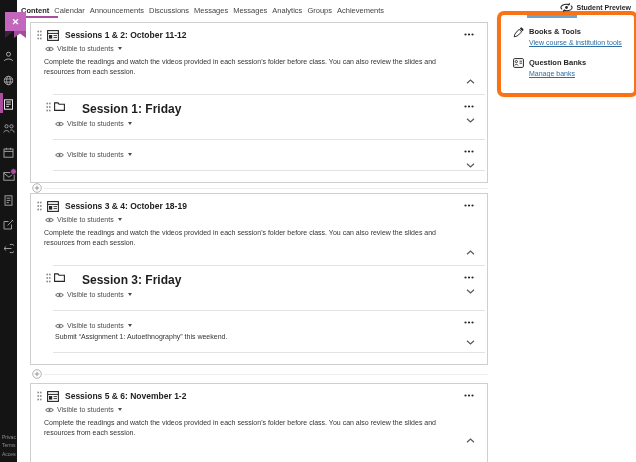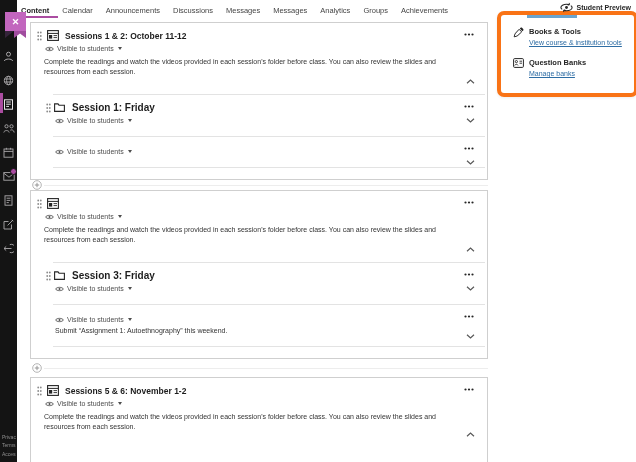--- a/index.html
+++ b/index.html
@@ -14,44 +14,44 @@
   .side-icon{width:12px;height:12px;display:flex;align-items:center;justify-content:center;position:relative;color:#aba9ab;cursor:pointer}
   .active-bar{position:absolute;left:0;top:93px;width:3px;height:20px;background:#ab4da1}
   .badge-dot{position:absolute;top:-2px;right:-2px;width:5px;height:5px;border-radius:50%;background:#a94ba0;border:1px solid #141414}
   .side-footer{position:absolute;left:2px;bottom:4px;width:14px;overflow:hidden;font-size:5px;line-height:8.5px;color:#8f8f8f;white-space:nowrap}
   
   .close-ribbon{position:absolute;left:5px;top:12px;width:21px;height:27px;z-index:6;cursor:pointer}
   .close-ribbon .sq{position:absolute;left:0;top:0;width:21px;height:19px;background:#c266be;display:flex;align-items:center;justify-content:center;color:#fff;font-size:9px;font-weight:bold}
   .close-ribbon .tail-l{position:absolute;left:0;top:19px;width:0;height:0;border-top:7px solid #35243a;border-right:9px solid transparent}
   .close-ribbon .tail-r{position:absolute;left:9px;top:19px;width:12px;height:7px;background:#a14d9f;clip-path:polygon(0 0,100% 0,100% 100%,50% 35%,0 100%)}
   
-  .topnav{position:absolute;left:17px;top:0;right:0;height:20px;background:#fff;display:flex;align-items:center;gap:13px;padding-left:4px;font-size:7.5px;color:#454545;z-index:2}
+  .topnav{position:absolute;left:17px;top:0;right:0;height:20px;background:#fff;display:flex;align-items:center;gap:5px;padding-left:4px;font-size:7.5px;color:#454545;z-index:2}
   .nav-item{cursor:pointer;white-space:nowrap}
   .nav-item.active{font-weight:bold;color:#1d1d1d}
   .nav-underline{position:absolute;left:17px;top:16px;width:41px;height:2px;background:#ab4da1;z-index:3}
   
   .student-preview{position:absolute;top:2px;right:5px;display:flex;align-items:center;gap:4px;font-size:7px;font-weight:bold;color:#262626;cursor:pointer;z-index:4}
   
   .main{position:absolute;left:30px;top:22px;width:458px}
   .module{border:1px solid #cfcfcf;background:#fff;position:relative}
   .module-header{position:relative;padding:7px 30px 18px 6px}
-  .header-row{display:flex;align-items:center;gap:3px}
+  .header-row{display:flex;gap:3px}
   .header-row .t-icon{margin-left:2px}
   .m-title{font-size:8.5px;font-weight:bold;color:#1d1d1d;margin-left:3px;cursor:pointer}
   .vis-row{display:flex;align-items:center;gap:3px;margin:4px 0 0 8px;font-size:7px;color:#4d4d4d;cursor:pointer;width:max-content}
   .caret{width:0;height:0;border-left:2.5px solid transparent;border-right:2.5px solid transparent;border-top:3px solid #4d4d4d;margin-left:1px}
   .desc{margin:5px 0 0 7px;font-size:7px;line-height:9.5px;color:#333;max-width:420px}
   .menu-dots{position:absolute;top:8px;right:11px;cursor:pointer;padding:2px}
   .chev{cursor:pointer;padding:2px}
   .chev-header{position:absolute;bottom:8px;right:10px}
   .chev.up svg{transform:rotate(180deg)}
   
   .child{position:relative;padding:8px 30px 12px 15px}
   .child::before{content:"";position:absolute;top:0;left:22px;right:2px;height:1px;background:#e3e3e3}
-  .c-title{font-size:10px;font-weight:bold;color:#1d1d1d;margin-left:4px;cursor:pointer}
+  .c-title{font-size:12px;font-weight:bold;color:#1d1d1d;margin-left:14px;cursor:pointer}
   .child .vis-row{margin-left:9px}
   .note{margin:4px 0 0 9px;font-size:7px;color:#333}
   .child .menu-dots{top:9px}
   .chev-child{position:absolute;top:22px;right:10px}
   .module-footer{position:relative;height:12px}
   .module-footer::before{content:"";position:absolute;top:0;left:22px;right:2px;height:1px;background:#e3e3e3}
   
   .add-row{position:relative}
   .add-row.g1{height:10px}
   .add-row.g2{height:18px}
@@ -325,20 +325,21 @@
           </span>
         <span class="t-icon">
             <svg width="12" height="11" viewBox="0 0 12 11">
               <rect x="0.6" y="0.6" width="10.8" height="9.8" fill="none" stroke="#262626" stroke-width="1.1"></rect>
               <line x1="0.6" y1="3.4" x2="11.4" y2="3.4" stroke="#262626" stroke-width="1"></line>
               <rect x="2" y="5" width="3.2" height="3.6" fill="#262626"></rect>
               <line x1="6.5" y1="5.6" x2="10" y2="5.6" stroke="#262626" stroke-width="0.9"></line>
               <line x1="6.5" y1="7.6" x2="10" y2="7.6" stroke="#262626" stroke-width="0.9"></line>
             </svg>
           </span>
+        <span class="m-title">Sessions 3 &amp; 4: October 18-19</span>
       </div>
       <div class="vis-row">
         <span>
             <svg width="9" height="6" viewBox="0 0 9 6">
               <path d="M0.5 3 C2 0.8 7 0.8 8.5 3 C7 5.2 2 5.2 0.5 3 Z" fill="none" stroke="#4d4d4d" stroke-width="0.9"></path>
               <circle cx="4.5" cy="3" r="1" fill="#4d4d4d"></circle>
             </svg>
           </span>
         <span>Visible to students</span>
         <span class="caret"></span>

